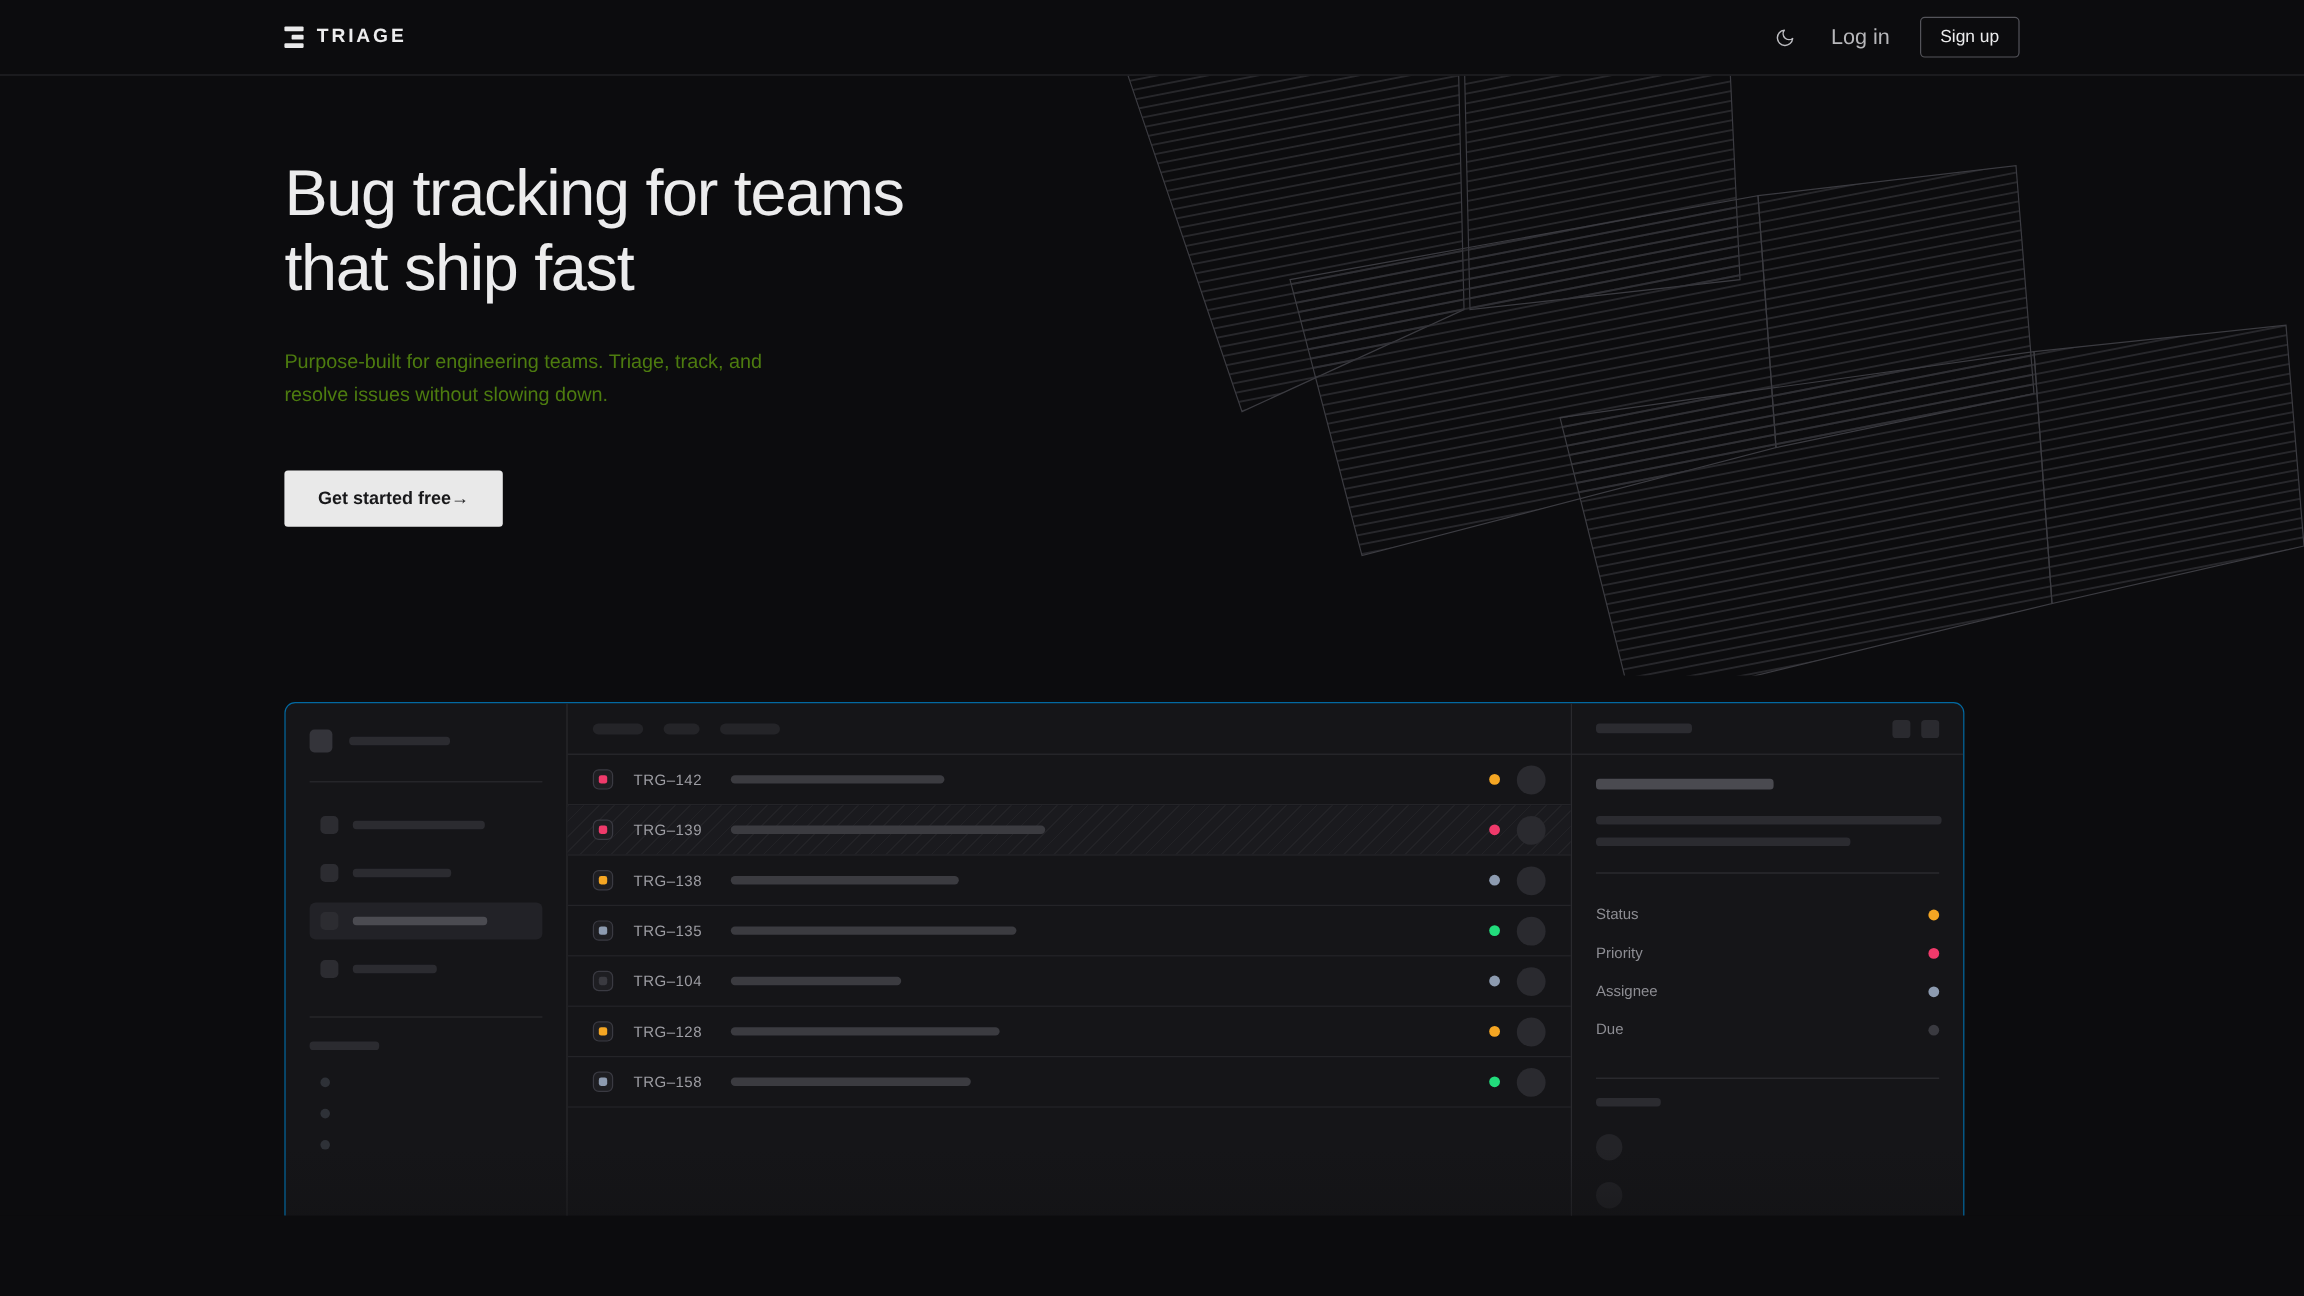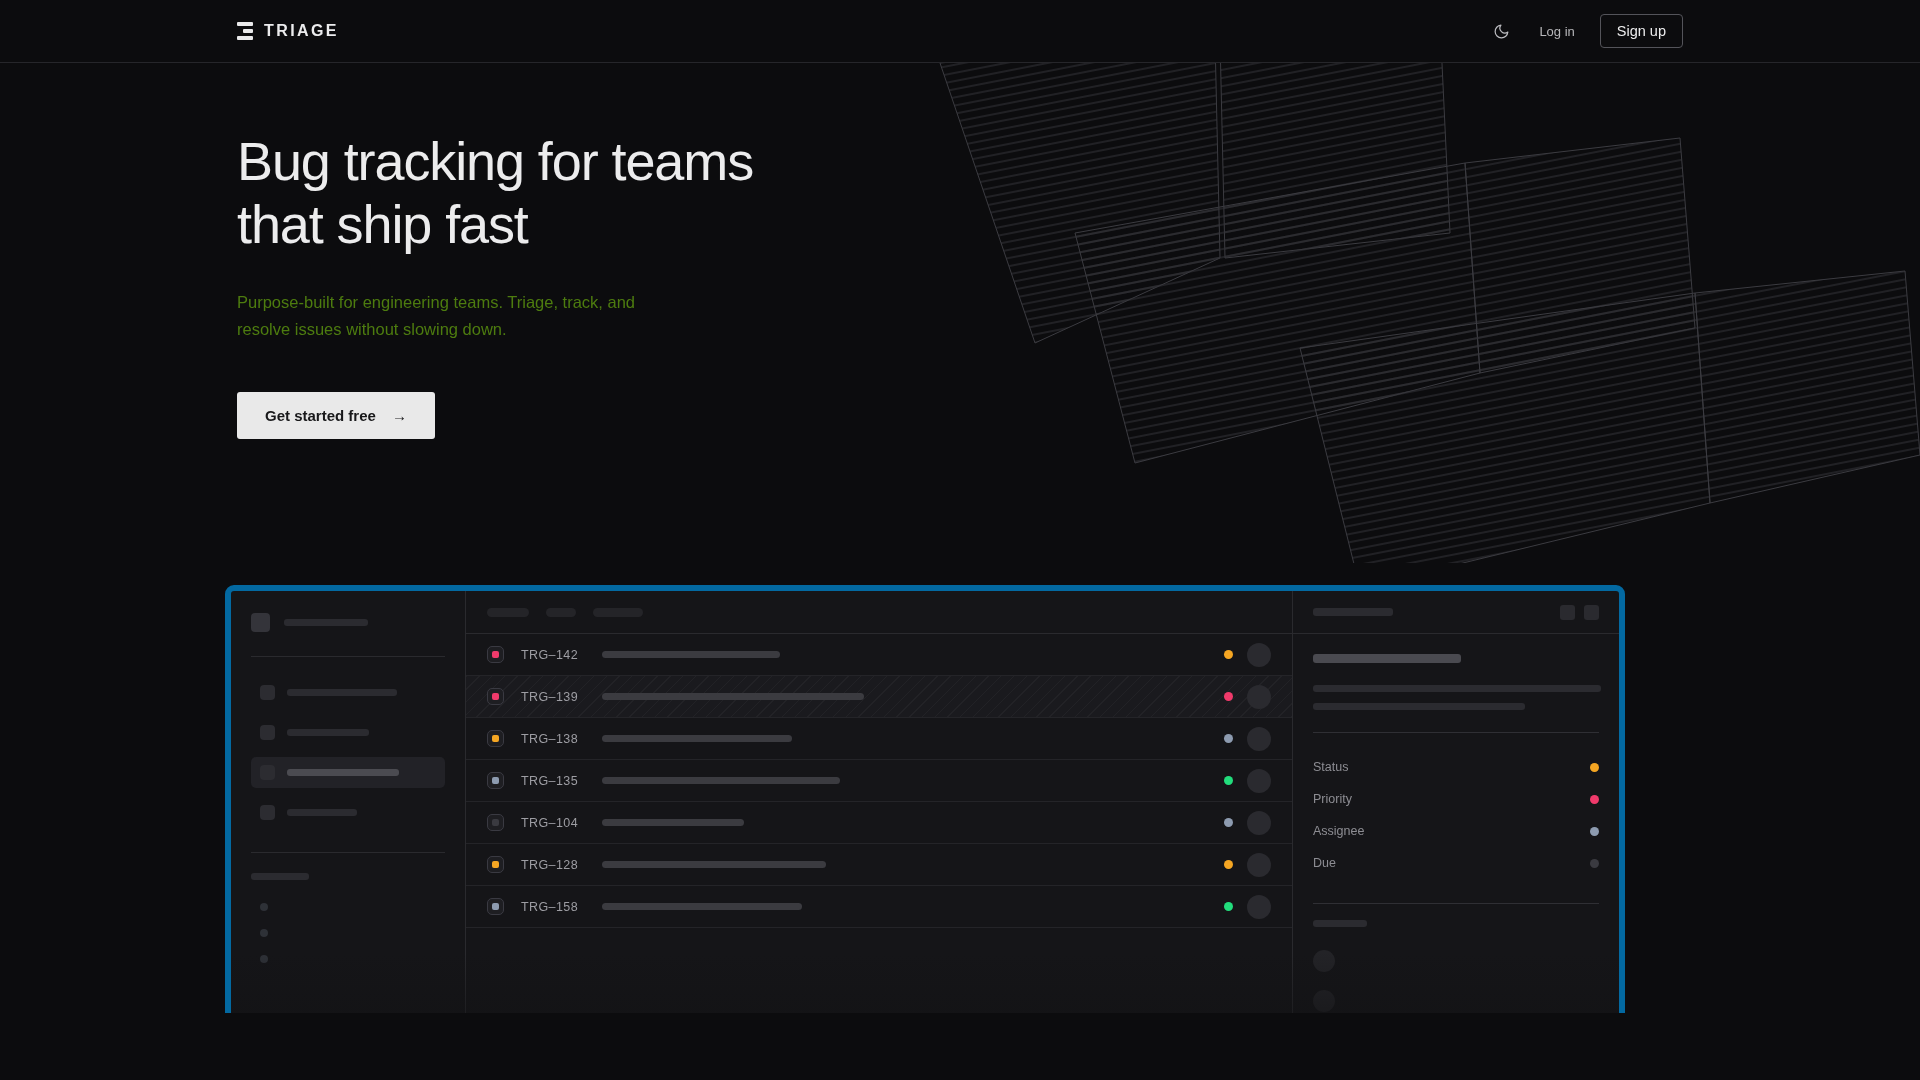--- a/index.html
+++ b/index.html
@@ -34,21 +34,21 @@
   }
   .nav-right{
     position:absolute; right:237px; top:50%; transform:translateY(-50%);
     display:flex; align-items:center; gap:25px;
   }
   .theme-toggle{
     width:26px; height:26px; display:flex; align-items:center; justify-content:center;
     cursor:pointer; border-radius:5px;
   }
   .login-link{
-    color:#b7b7ba; font-size:13px; cursor:pointer;
+    color:#b7b7ba; font-size:18px; cursor:pointer;
   }
   .signup-btn{
     border:1px solid #54545a; background:transparent;
     color:#ededee; font-size:14.5px;
     padding:8px 16px; border-radius:4px; cursor:pointer;
     font-family:"Liberation Sans", sans-serif;
   }
 
   
   .hero{
@@ -62,34 +62,34 @@
   .hero-copy{ position:absolute; left:237px; top:67px; width:760px; }
   h1.headline{
     color:#ececed; font-size:54px; line-height:1.16; font-weight:400;
     letter-spacing:-1.1px;
   }
   .subhead{
     margin-top:34px;
     color:#4d7c0f; font-size:16.5px; line-height:1.62; max-width:470px;
   }
   .cta{
-    margin-top:49px; display:inline-flex; align-items:center; gap:16px;
+    margin-top:49px; display:inline-flex; align-items:center; 
     background:#e9e9e9; color:#18181a;
     font-size:15px; font-weight:700;
     padding:15px 28px; border:none; border-radius:3px; cursor:pointer;
     font-family:"Liberation Sans", sans-serif;
   }
   .cta .arrow{ font-size:15px; line-height:1; }
 
   
   .appcard{
-    position:absolute; left:225px; top:522px;
+    position:absolute; left:237px; top:522px;
     width:1400px; height:493px;
     background:#151518;
-    border:6px solid #0369a1;
+    border:1px solid #0369a1;
     border-radius:9px 9px 0 0;
     display:flex; overflow:hidden;
   }
 
   
   .sb{ width:235px; flex:0 0 235px; border-right:1px solid #2a2a2e; padding:22px 20px; }
   .sb-top{ display:flex; align-items:center; gap:14px; }
   .sb-sq{ width:19px; height:19px; border-radius:4px; background:#34343a; }
   .sk{ background:#2b2b30; border-radius:3px; height:7px; display:block; }
   .sb-div{ height:1px; background:#2a2a2e; margin:24px 0 20px; }

